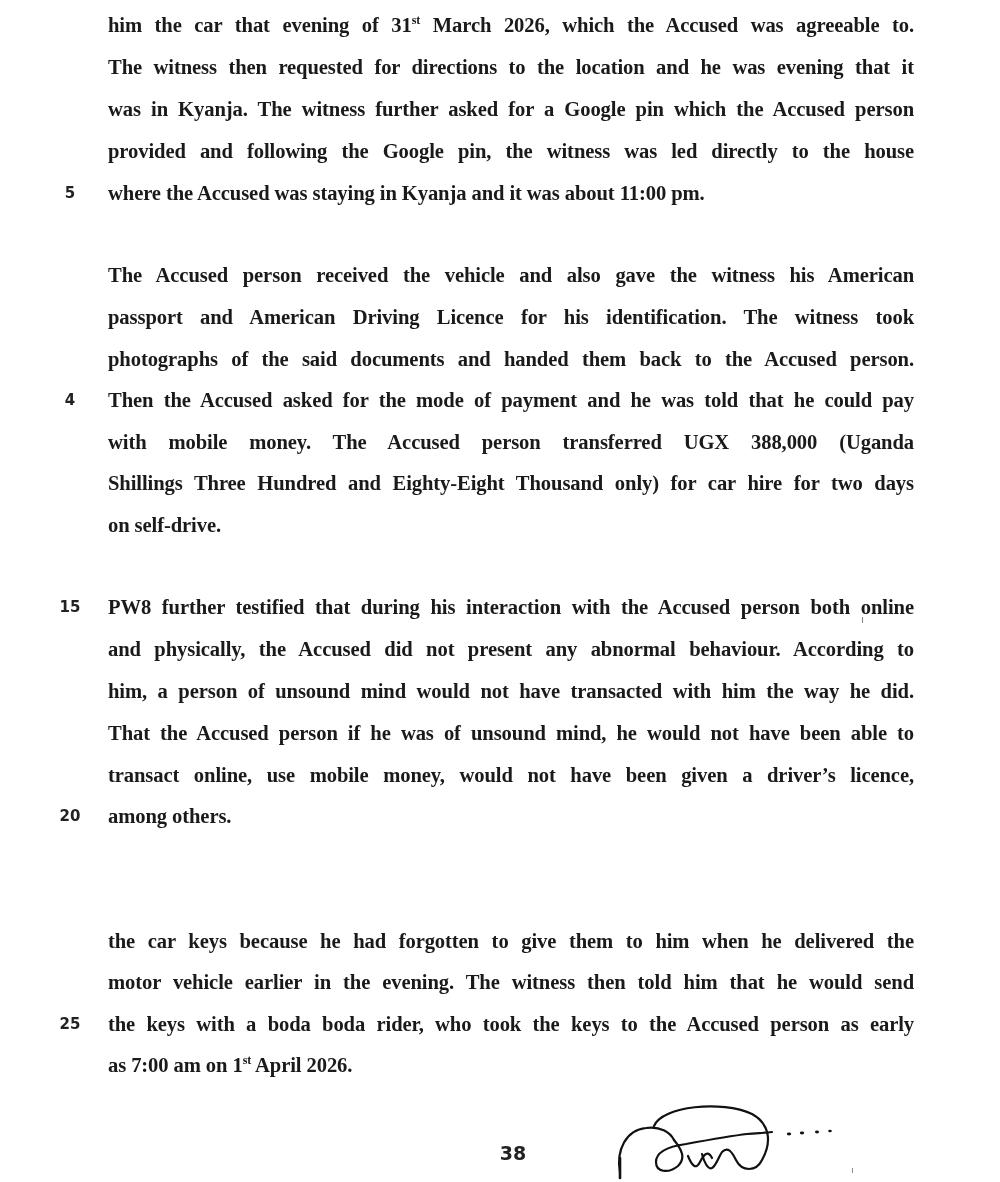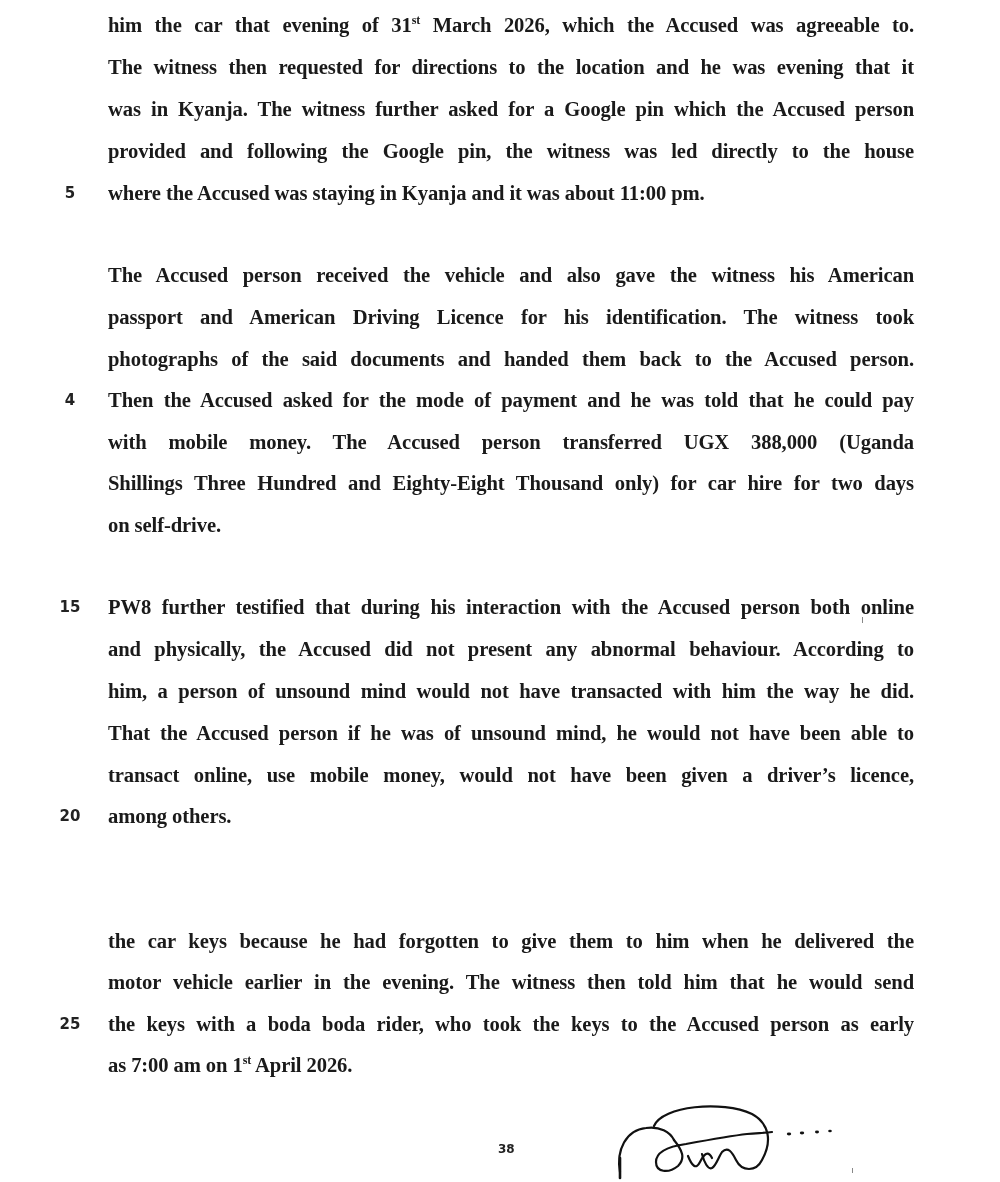--- a/index.html
+++ b/index.html
@@ -52,23 +52,23 @@
       font-size: 15px;
       line-height: 30px;
       height: 30px;
       color: #222;
     }
     .page-number {
       position: absolute;
       left: 498px;
       top: 1142px;
       width: 30px;
-      text-align: left;
+      text-align: center;
       font-family: "DejaVu Sans", "Liberation Sans", sans-serif;
-      font-size: 12px;
+      font-size: 19px;
       color: #222;
     }
     .signature {
       position: absolute;
       left: 612px;
       top: 1100px;
       width: 240px;
       height: 82px;
     }
     .speck {

